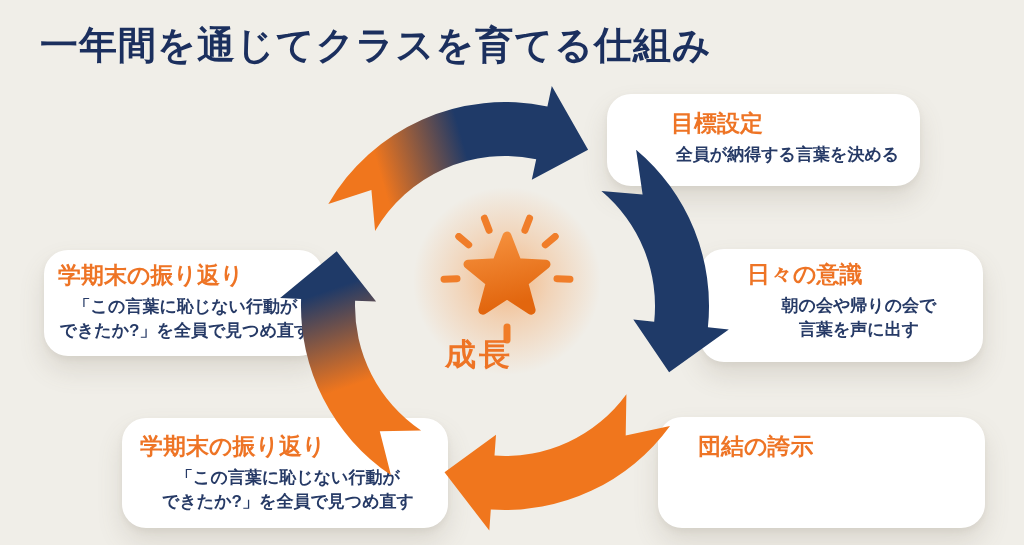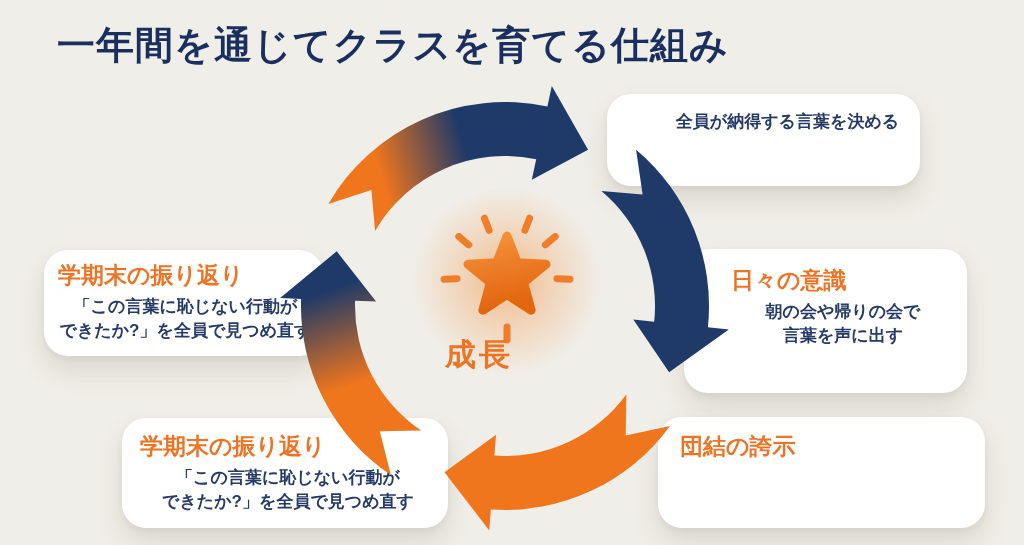--- a/index.html
+++ b/index.html
@@ -4,52 +4,53 @@
 <style>
   html,body{margin:0;padding:0;}
   body{
     width:1024px;height:545px;position:relative;overflow:hidden;
     background:#f0eee8;
     font-family:"Liberation Sans","DejaVu Sans",sans-serif;
   }
   .page-title{
     position:absolute;left:40px;top:20px;
     font-size:38px;font-weight:900;letter-spacing:1px;
-    color:#1b2f5e;z-index:1;white-space:nowrap;margin-left:17px;
+    color:#1b2f5e;z-index:1;white-space:nowrap;
   }
   .card{
     position:absolute;background:#ffffff;border-radius:24px;
     box-shadow:0 14px 26px rgba(110,100,80,.16),0 3px 6px rgba(110,100,80,.08);
     z-index:2;box-sizing:border-box;
   }
   .card-title{
     font-size:23px;font-weight:800;color:#ee7425;
     line-height:1.2;margin-bottom:5px;white-space:nowrap;
   }
   .card-body{
     font-size:17px;font-weight:700;color:#263a66;
     line-height:1.42;white-space:pre-line;text-align:center;
   }
   #card-goal{left:607px;top:94px;width:313px;height:92px;padding:16px 16px 14px 64px;}
-  #card-daily{left:684px;top:249px;width:283px;height:144px;padding:18px 12px 16px 47px;}
-  #card-unity{left:658px;top:417px;width:327px;height:111px;padding:16px 12px 14px 22px;}
+  #card-daily{left:700px;top:249px;width:283px;height:113px;padding:12px 12px 16px 47px;}
+  #card-unity{left:658px;top:417px;width:327px;height:111px;padding:16px 12px 14px 40px;}
   #card-review-mid{left:44px;top:250px;width:279px;height:106px;padding:12px 10px 12px 14px;}
   #card-review-bottom{left:122px;top:418px;width:326px;height:110px;padding:15px 12px 14px 18px;}
   #cycle-svg{position:absolute;left:0;top:0;z-index:5;pointer-events:none;}
   .growth-label{
     position:absolute;left:445px;top:334px;width:124px;text-align:left;
     font-size:31px;font-weight:900;letter-spacing:3px;color:#ee7425;z-index:6;
   }
 </style>
 </head>
 <body>
 
 <div class="page-title">一年間を通じてクラスを育てる仕組み</div>
 
 <div class="card" id="card-goal">
+  <div class="card-title">目標設定</div>
   <div class="card-body">全員が納得する言葉を決める</div>
 </div>
 
 <div class="card" id="card-daily">
   <div class="card-title">日々の意識</div>
   <div class="card-body">朝の会や帰りの会で
 言葉を声に出す</div>
 </div>
 
 <div class="card" id="card-unity">

